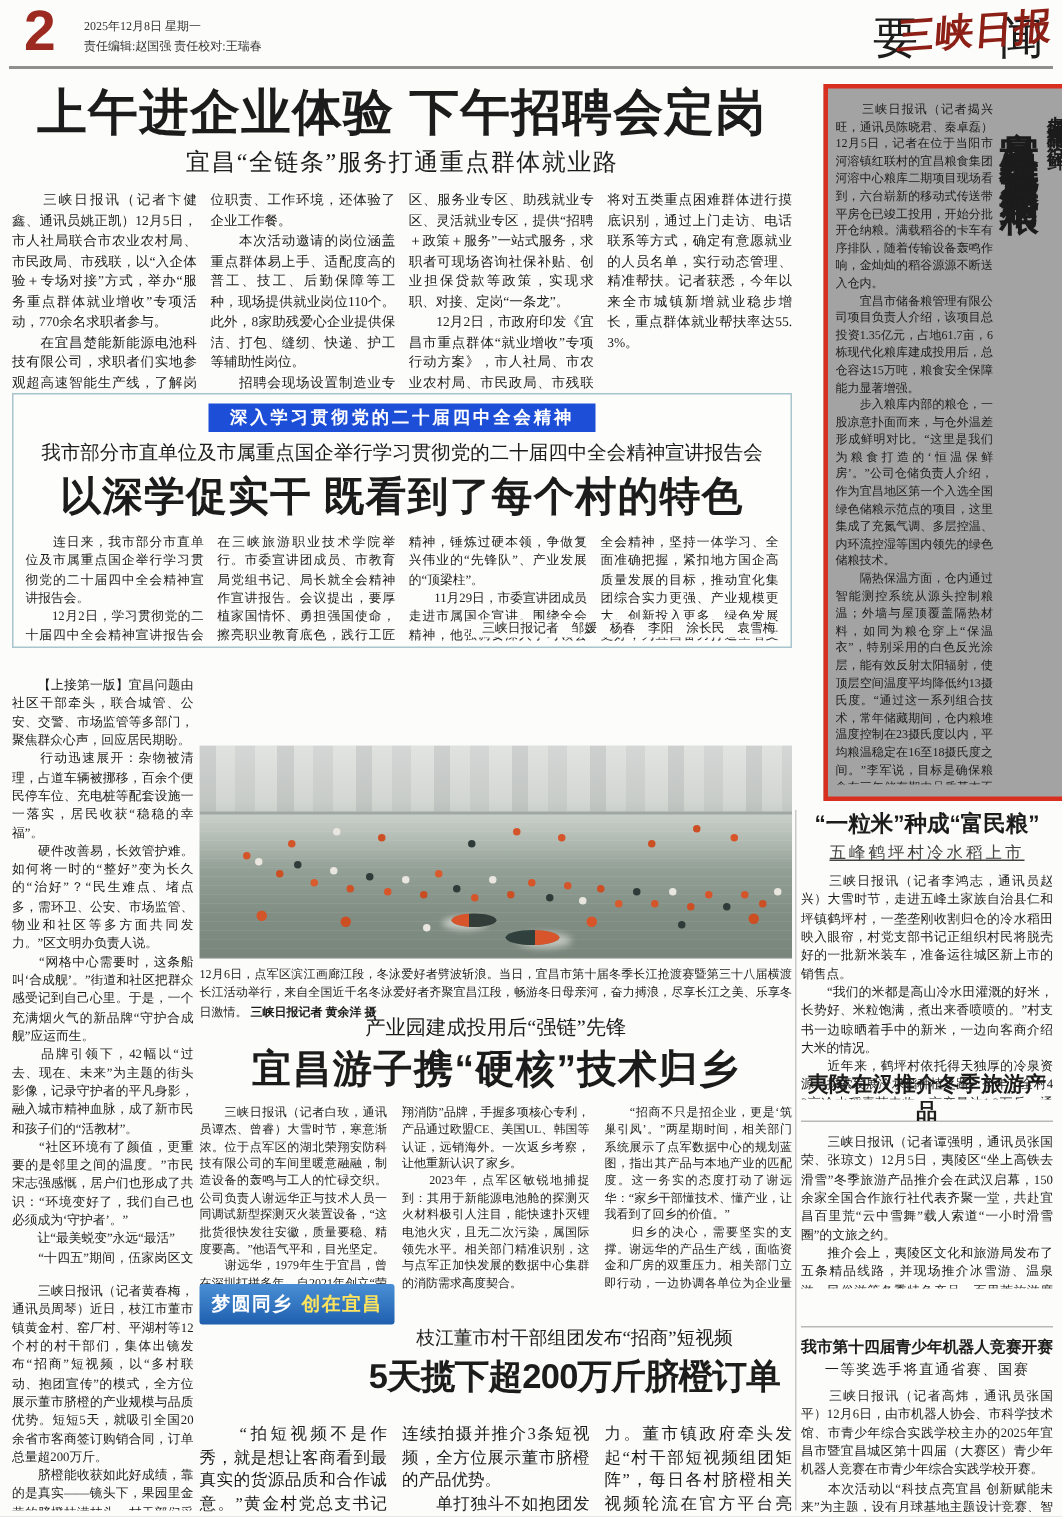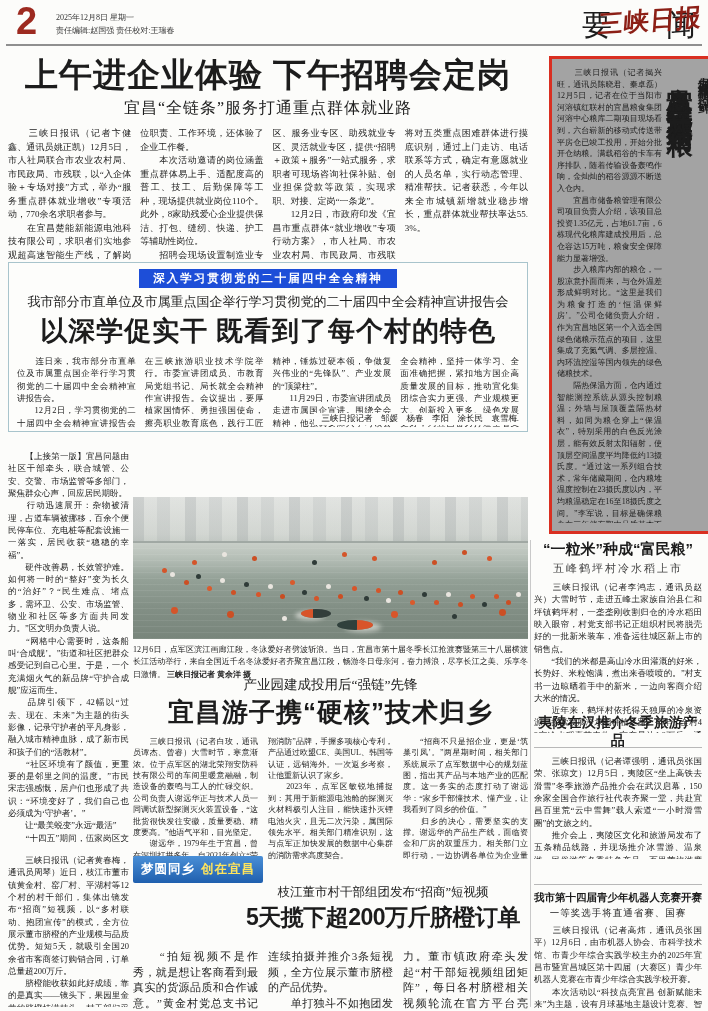--- a/index.html
+++ b/index.html
@@ -88,21 +88,21 @@
   .orange-kicker{font-size:12.5px;}
   .orange-headline{font-size:23px;font-weight:900;letter-spacing:-0.5px;margin-top:1px;}
   .orange-lead{left:8px;top:854px;width:121px;height:153px;font-size:8.5px;line-height:1.45;}
   .orange-body{left:133px;top:949px;width:395px;height:74px;column-count:3;column-gap:10px;
                column-fill:auto;font-size:11px;line-height:1.42;}
   
   .vrule{left:530px;top:540px;width:1px;height:467px;background:#c9c9c9;}
   .rcol{left:534px;width:168px;}
   .rice{top:540px;}
   .rice-headline{font-size:15px;font-weight:900;}
-  .rice-subhead{font-size:11px;color:#444;margin-top:2px;letter-spacing:2px;}
+  .rice-subhead{font-size:11px;color:#444;margin-top:2px;letter-spacing:2px;text-decoration:underline;}
   .rice-body{margin-top:5px;height:152px;font-size:8.5px;line-height:1.45;}
   .hdiv1{left:534px;top:747px;width:168px;height:1px;background:#b8b8b8;}
   .yiling{top:714px;}
   .yiling-headline{font-size:14px;font-weight:900;letter-spacing:0.5px;}
   .yiling-body{margin-top:5px;height:104px;font-size:8.5px;line-height:1.45;}
   .hdiv2{left:534px;top:884px;width:168px;height:1px;background:#b8b8b8;}
   .robot{top:891px;}
   .robot-headline{font-size:10.5px;font-weight:900;white-space:nowrap;}
   .robot-subhead{font-size:9.5px;margin-top:2px;letter-spacing:1px;}
   .robot-body{margin-top:4px;height:84px;font-size:8.5px;line-height:1.45;}

